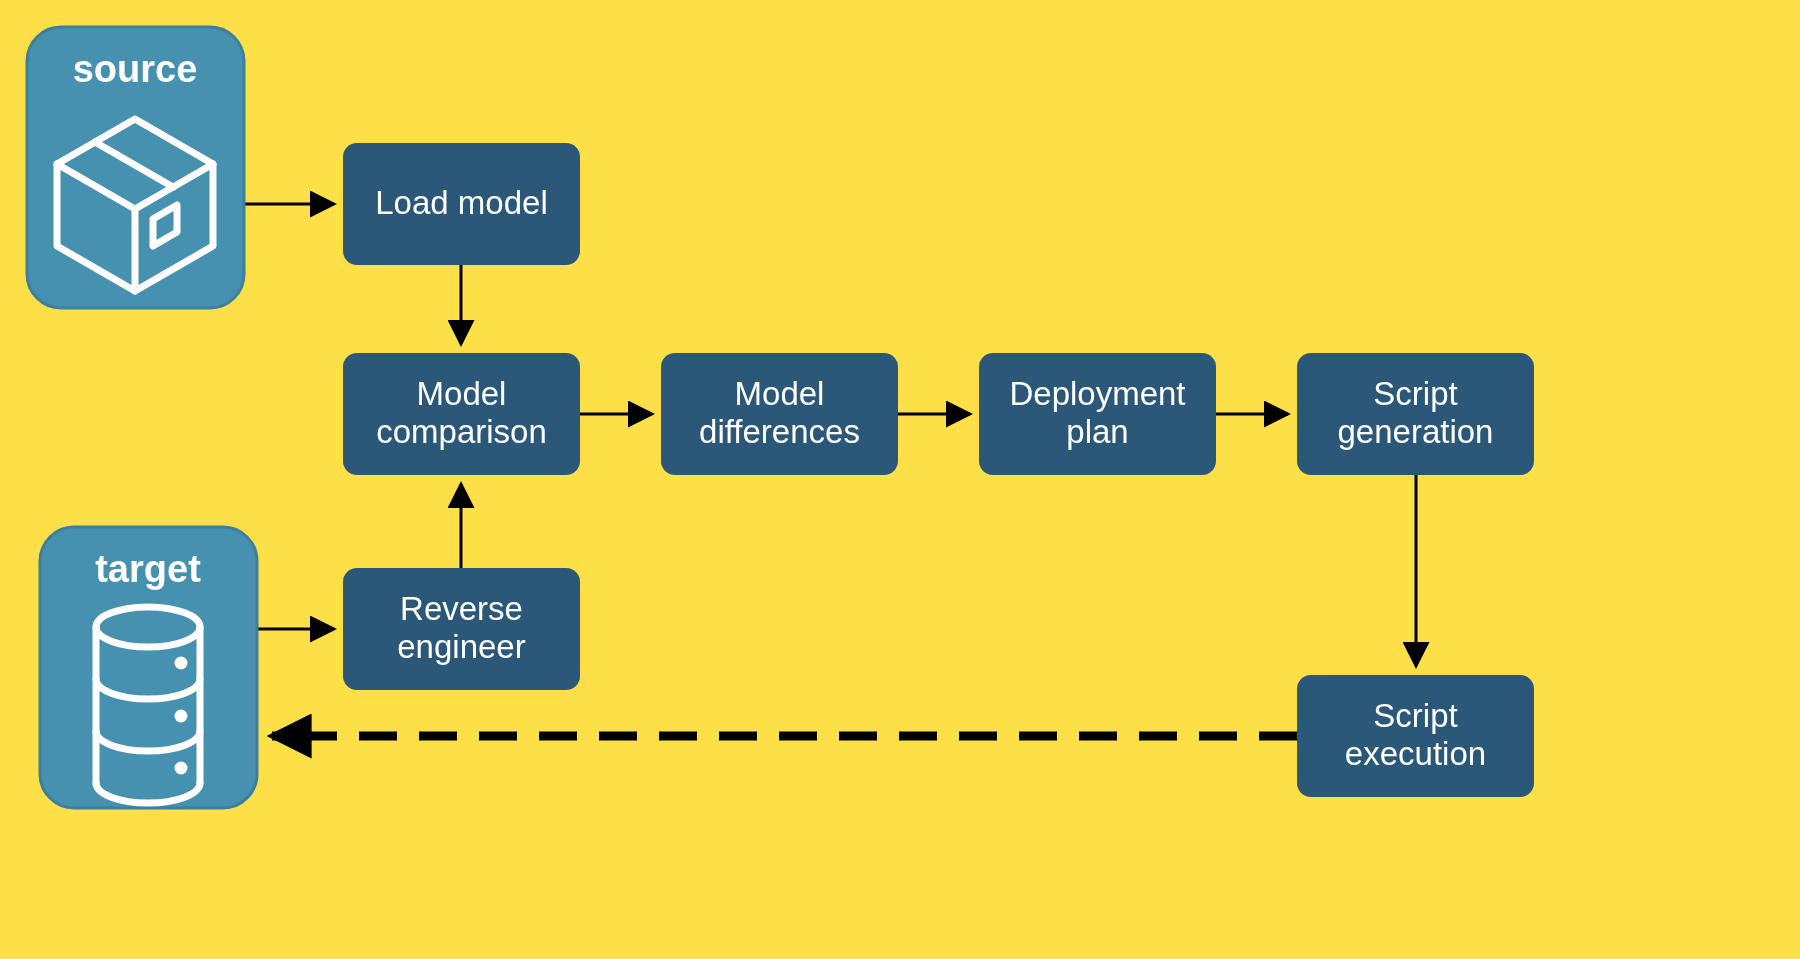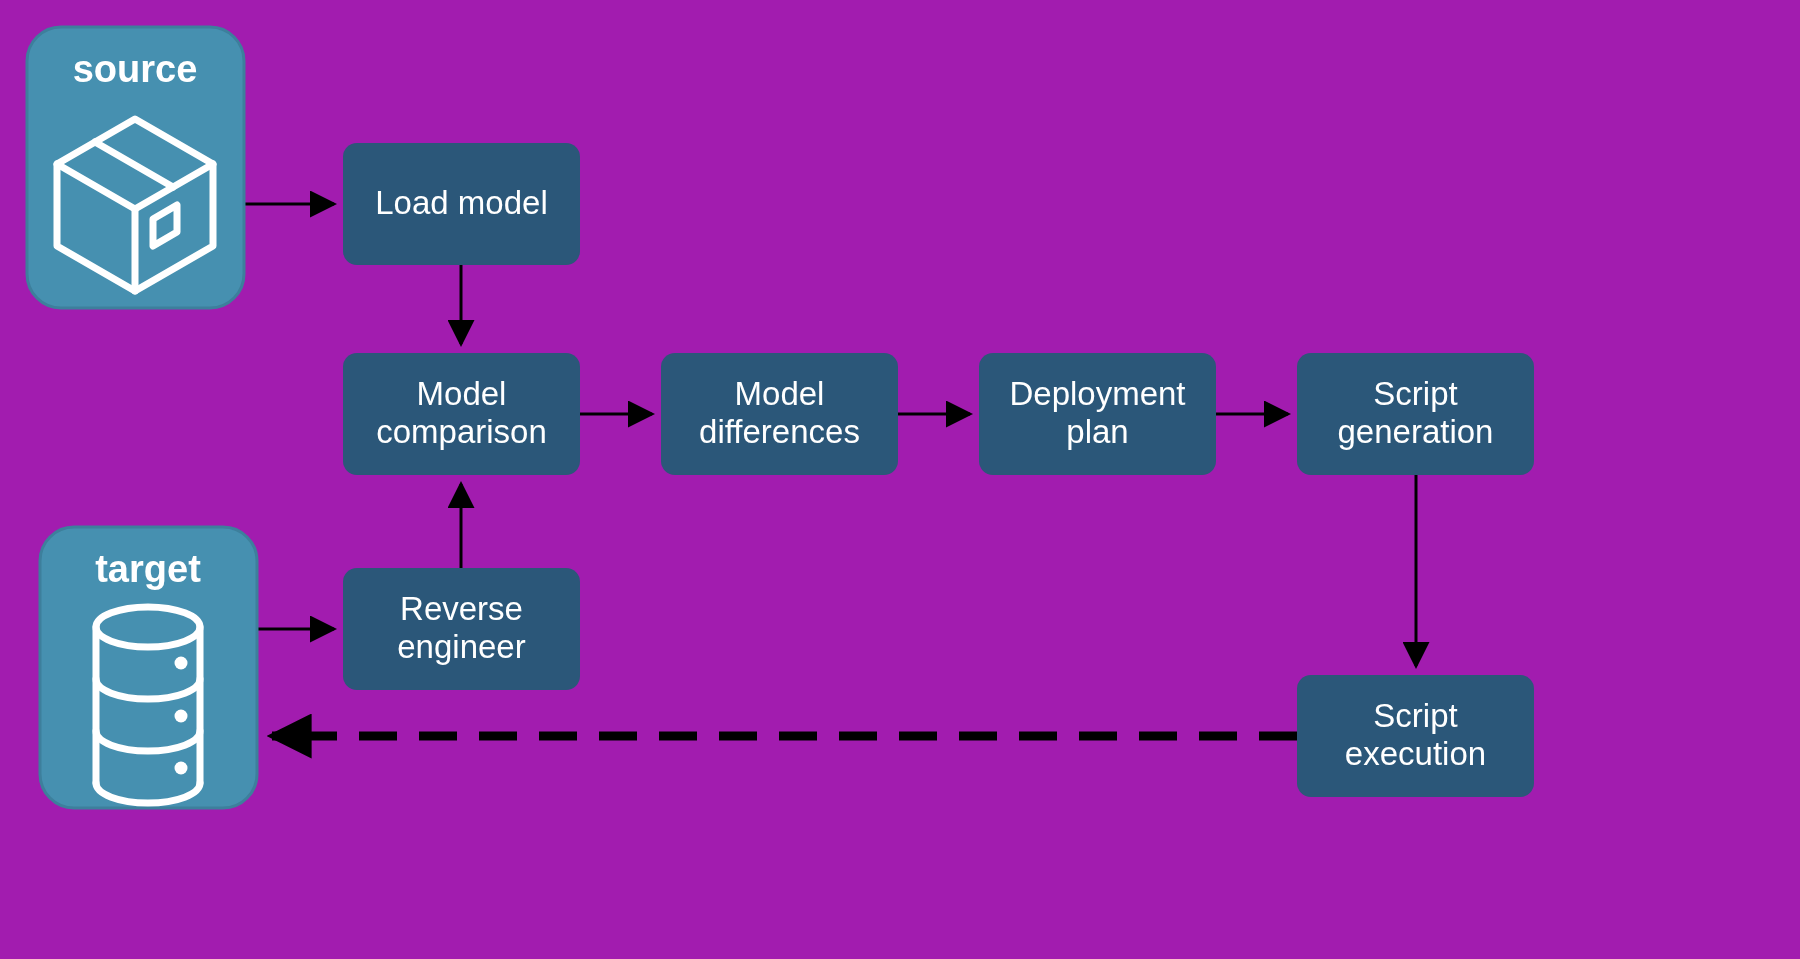--- a/index.html
+++ b/index.html
@@ -11,21 +11,21 @@
   body {
     width: 1800px;
     height: 959px;
     font-family: "Liberation Sans", sans-serif;
     overflow: hidden;
   }
   #diagram-root {
     position: relative;
     width: 1800px;
     height: 959px;
-    background: #a21caf;
+    background: #fde047;
   }
   svg.canvas {
     position: absolute;
     top: 0;
     left: 0;
     width: 1800px;
     height: 959px;
     display: block;
   }
   .node-label {

